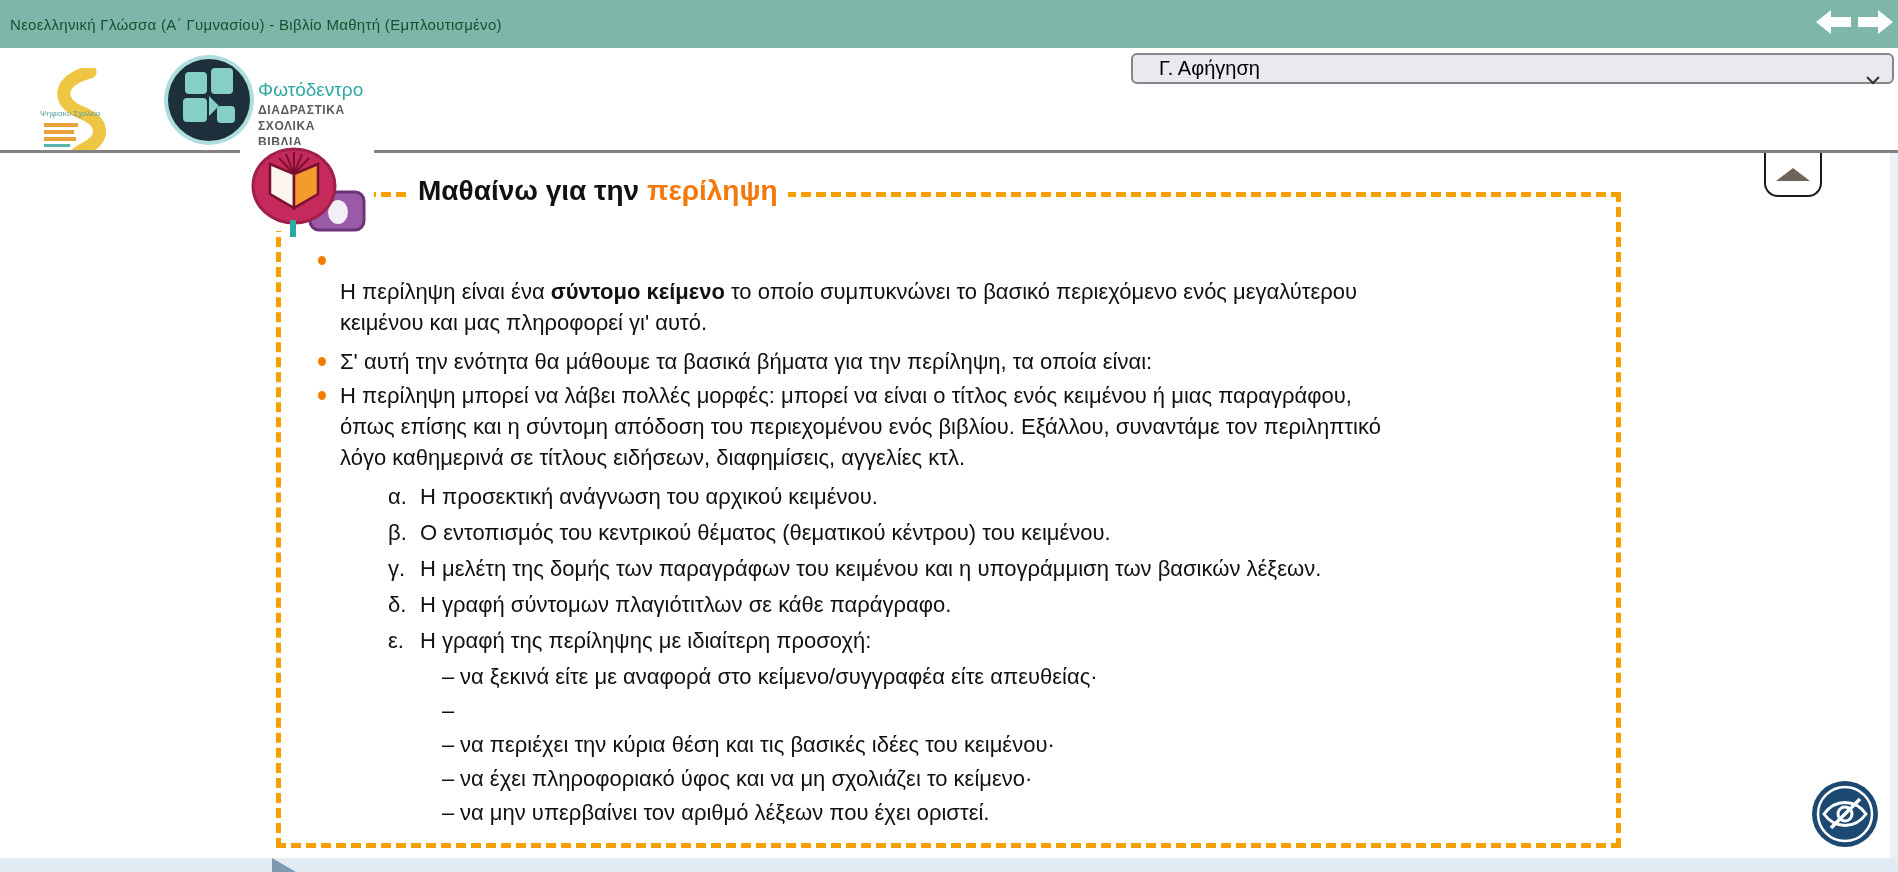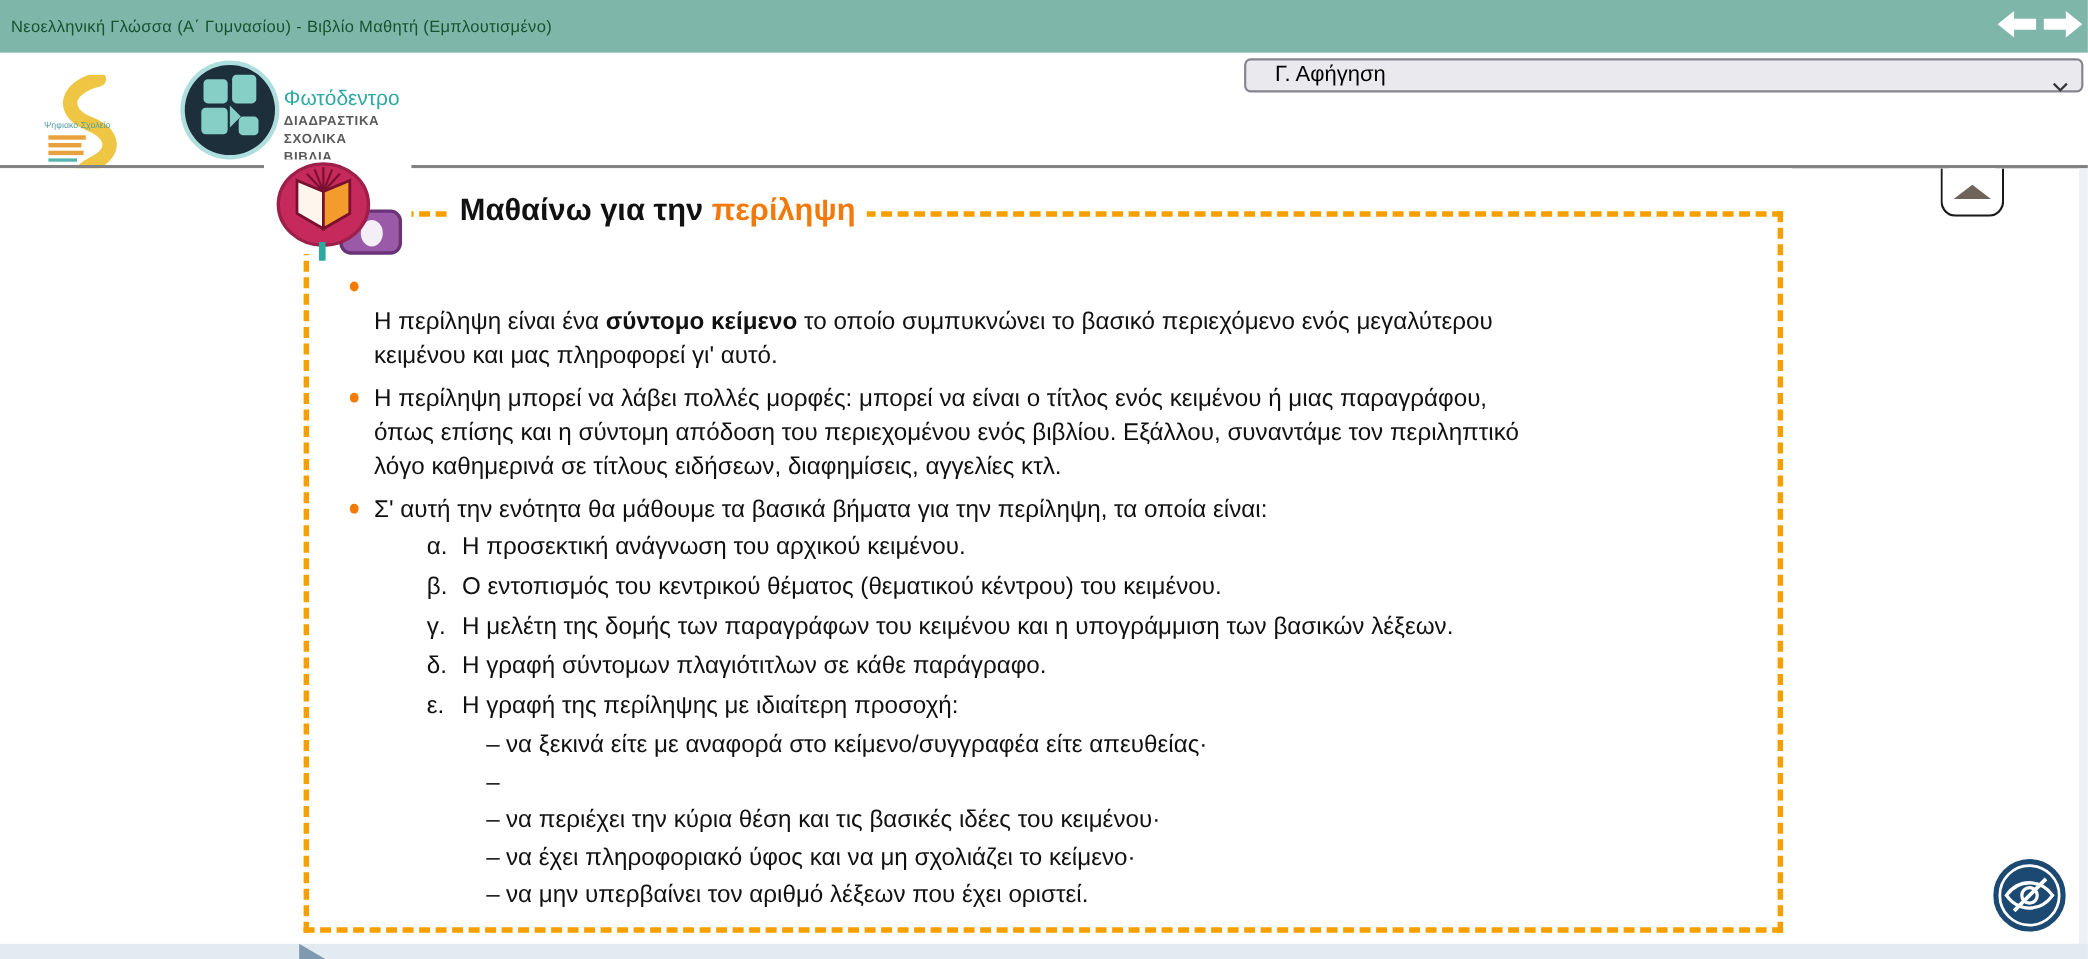--- a/index.html
+++ b/index.html
@@ -227,34 +227,34 @@
       <div class="bullet-row">
         <span class="bullet-dot">
             <i></i>
           </span>
         <div class="bullet-text">
           <span>Η περίληψη είναι ένα </span><b>σύντομο κείμενο</b><span> το οποίο συμπυκνώνει το βασικό περιεχόμενο ενός μεγαλύτερου
 κειμένου και μας πληροφορεί γι' αυτό.</span>
         </div>
       </div>
 
+      <div class="bullet-row b3">
+        <span class="bullet-dot">
+            <i></i>
+          </span>
+        <div class="bullet-text">Σ' αυτή την ενότητα θα μάθουμε τα βασικά βήματα για την περίληψη, τα οποία είναι:</div>
+      </div>
+
       <div class="bullet-row">
         <span class="bullet-dot">
             <i></i>
           </span>
         <div class="bullet-text">Η περίληψη μπορεί να λάβει πολλές μορφές: μπορεί να είναι ο τίτλος ενός κειμένου ή μιας παραγράφου,
 όπως επίσης και η σύντομη απόδοση του περιεχομένου ενός βιβλίου. Εξάλλου, συναντάμε τον περιληπτικό
 λόγο καθημερινά σε τίτλους ειδήσεων, διαφημίσεις, αγγελίες κτλ.</div>
-      </div>
-
-      <div class="bullet-row b3">
-        <span class="bullet-dot">
-            <i></i>
-          </span>
-        <div class="bullet-text">Σ' αυτή την ενότητα θα μάθουμε τα βασικά βήματα για την περίληψη, τα οποία είναι:</div>
       </div>
 
       <div class="steps">
         <div class="step-row">
           <span class="step-marker">α.</span>
           <span>Η προσεκτική ανάγνωση του αρχικού κειμένου.</span>
         </div>
         <div class="step-row">
           <span class="step-marker">β.</span>
           <span>Ο εντοπισμός του κεντρικού θέματος (θεματικού κέντρου) του κειμένου.</span>

